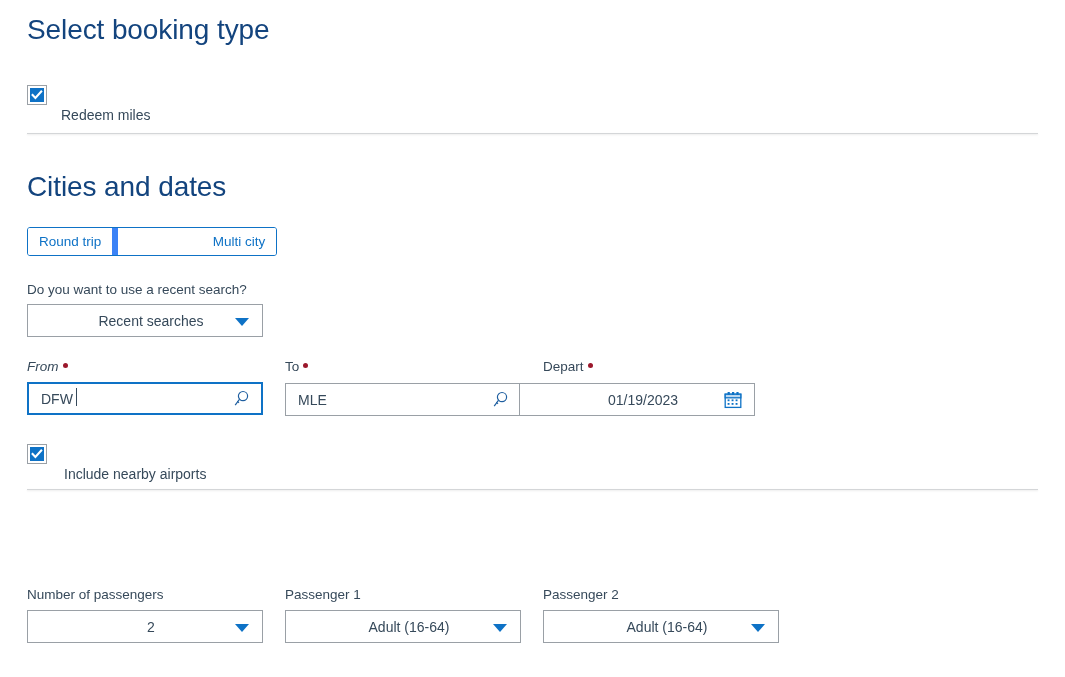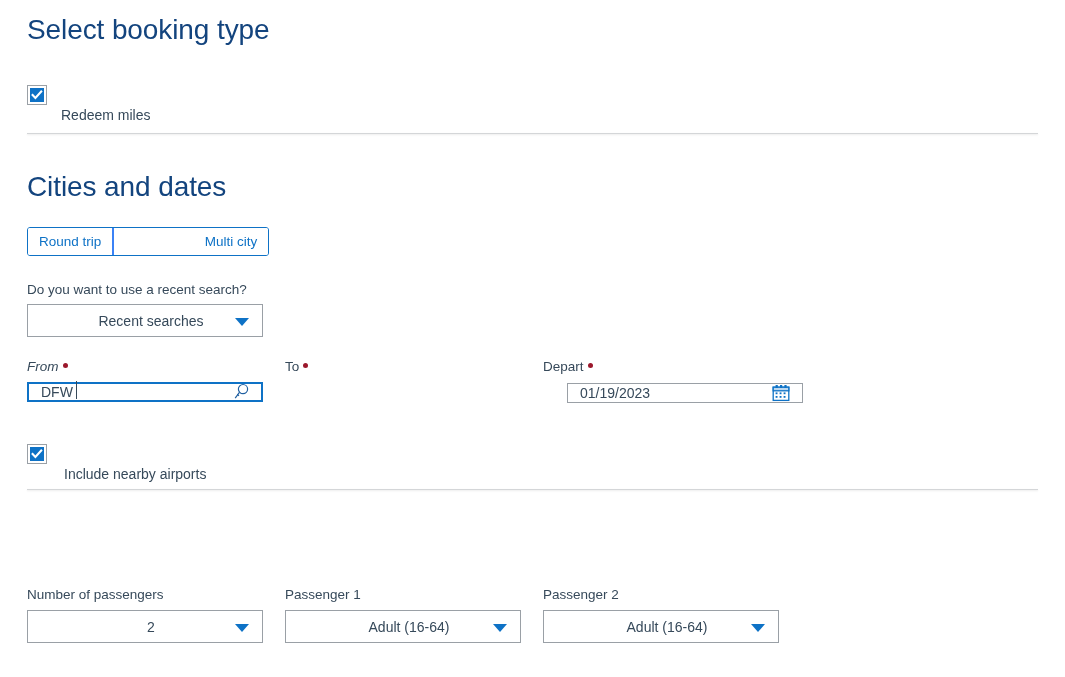--- a/index.html
+++ b/index.html
@@ -74,21 +74,21 @@
     overflow: hidden;
     height: 29px;
     background: #ffffff;
   }
   .seg {
     display: flex; align-items: center; justify-content: center;
     padding: 0 11px;
     font-size: 13.5px;
     color: #0e72c6;
     background: #ffffff;
-    border-right: 2px solid #3b82f6;
+    border-right: 6px solid #3b82f6;
     cursor: pointer;
     white-space: nowrap;
   }
   .seg:last-child { border-right: none; }
   .seg.active {
     background: #0e72c6;
     color: #ffffff;
     font-weight: bold;
     margin-top: 29px;
   }
@@ -133,21 +133,21 @@
     margin-top: -3px;
     width: 0; height: 0;
     border-left: 7px solid transparent;
     border-right: 7px solid transparent;
     border-top: 8px solid #0e72c6;
   }
 
   
   .input-box {
     position: relative;
-    height: 20px;
+    height: 33px;
     border: 1px solid #9aa0a6;
     background: #ffffff;
     display: flex;
     align-items: center;
   }
   .input-box.focused {
     border: 2px solid #0e72c6;
   }
   .input-value {
     font-size: 14px;
@@ -221,25 +221,35 @@
         <circle cx="11" cy="6.6" r="4.6" fill="none" stroke="#1f5fa0" stroke-width="1.2"></circle>
         <line x1="7.4" y1="9.9" x2="3.2" y2="15.6" stroke="#1f5fa0" stroke-width="1.2"></line>
         <line x1="5.2" y1="11.8" x2="7.0" y2="13.3" stroke="#1f5fa0" stroke-width="1.1"></line>
       </svg>
     </span>
   </div>
 
   <div class="field-label abs" style="left:285px; top:360px;">
     <span>To</span><span class="req-dot"></span>
   </div>
+  <div class="input-box abs" style="left:285px; top:383px; width:236px;">
+    <span class="input-value">MLE</span>
+    <span class="field-icon">
+      <svg width="19" height="19" viewBox="0 0 19 19">
+        <circle cx="11" cy="6.6" r="4.6" fill="none" stroke="#1f5fa0" stroke-width="1.2"></circle>
+        <line x1="7.4" y1="9.9" x2="3.2" y2="15.6" stroke="#1f5fa0" stroke-width="1.2"></line>
+        <line x1="5.2" y1="11.8" x2="7.0" y2="13.3" stroke="#1f5fa0" stroke-width="1.1"></line>
+      </svg>
+    </span>
+  </div>
 
   <div class="field-label abs" style="left:543px; top:360px;">
     <span>Depart</span><span class="req-dot"></span>
   </div>
-  <div class="input-box abs" style="left:567px; top:383px; width:236px;">
+  <div class="input-box abs" style="left:519px; top:383px; width:236px;justify-content:center;">
     <span class="input-value">01/19/2023</span>
     <span class="field-icon" style="right:12px;">
       <svg width="18" height="18" viewBox="0 0 18 18">
         <rect x="1.2" y="3.2" width="15.6" height="13.2" fill="none" stroke="#0e72c6" stroke-width="1.3"></rect>
         <rect x="1.2" y="3.2" width="15.6" height="3.6" fill="#bcd8f0" stroke="#0e72c6" stroke-width="1.3"></rect>
         <rect x="3.6" y="1.0" width="2.2" height="3.0" fill="#0e72c6"></rect>
         <rect x="8.0" y="1.0" width="2.2" height="3.0" fill="#0e72c6"></rect>
         <rect x="12.4" y="1.0" width="2.2" height="3.0" fill="#0e72c6"></rect>
         <rect x="3.6" y="8.4" width="1.9" height="1.8" fill="#0e72c6"></rect>
         <rect x="7.6" y="8.4" width="1.9" height="1.8" fill="#0e72c6"></rect>

